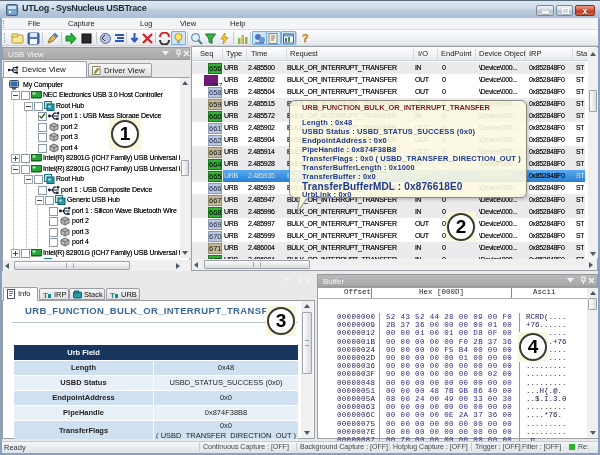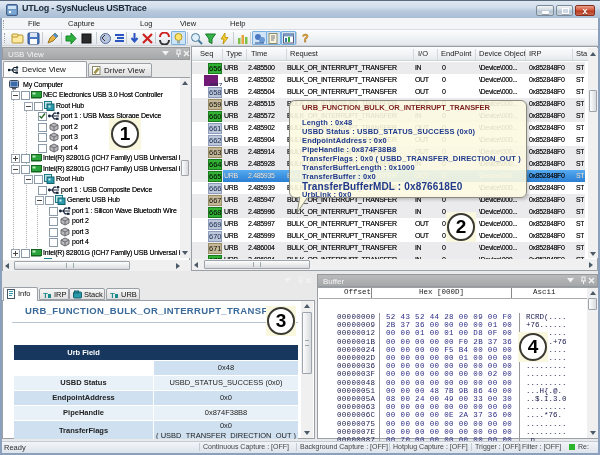--- a/index.html
+++ b/index.html
@@ -656,20 +656,21 @@
     <text x="0" y="8" font-size="8" font-weight="bold" fill="#1a8a8a">T</text>
     <rect x="5" y="4" width="3" height="4" fill="#1a8a8a"></rect>
   </svg>
 <div class="a" style="left:121px;top:290px;font-size:7.5px;color:#111;z-index:3;">URB</div>
 <div class="a" style="left:2px;top:300px;width:313px;height:139px;background:#fff;border:1px solid #9aa0a5;"></div>
 <div class="a" style="left:25px;top:305px;font-size:9.5px;font-weight:bold;color:#3a6a9a;letter-spacing:0.35px;">URB_FUNCTION_BULK_OR_INTERRUPT_TRANSF</div>
 <div class="a" style="left:12px;top:322px;width:286px;height:1px;background:#b8c4d0;"></div>
 <div class="a" style="left:14px;top:345px;width:284px;height:94px;background:#fff;overflow:hidden;">
 <div class="a" style="left:0;top:0;width:284px;height:15px;background:#17375e;"></div>
 <div class="a" style="left:0;top:0;width:139px;height:15px;font-size:7.5px;font-weight:bold;color:#fff;text-align:center;line-height:15px;">Urb Field</div>
+<div class="a" style="left:0;top:16px;width:139px;height:14px;background:#cfe0f0;font-size:7.5px;font-weight:bold;color:#222;text-align:center;line-height:14px;">Length</div>
 <div class="a" style="left:140px;top:16px;width:144px;height:14px;background:#cfe0f0;font-size:7.5px;color:#222;text-align:center;line-height:14px;">0x48</div>
 <div class="a" style="left:0;top:31px;width:139px;height:14px;background:#e9f1f8;font-size:7.5px;font-weight:bold;color:#222;text-align:center;line-height:14px;">USBD Status</div>
 <div class="a" style="left:140px;top:31px;width:144px;height:14px;background:#e9f1f8;font-size:7.5px;color:#222;text-align:center;line-height:14px;">USBD_STATUS_SUCCESS (0x0)</div>
 <div class="a" style="left:0;top:46px;width:139px;height:14px;background:#cfe0f0;font-size:7.5px;font-weight:bold;color:#222;text-align:center;line-height:14px;">EndpointAddress</div>
 <div class="a" style="left:140px;top:46px;width:144px;height:14px;background:#cfe0f0;font-size:7.5px;color:#222;text-align:center;line-height:14px;">0x0</div>
 <div class="a" style="left:0;top:61px;width:139px;height:14px;background:#e9f1f8;font-size:7.5px;font-weight:bold;color:#222;text-align:center;line-height:14px;">PipeHandle</div>
 <div class="a" style="left:140px;top:61px;width:144px;height:14px;background:#e9f1f8;font-size:7.5px;color:#222;text-align:center;line-height:14px;">0x874F38B8</div>
 <div class="a" style="left:0;top:76px;width:139px;height:20px;background:#cfe0f0;font-size:7.5px;font-weight:bold;color:#222;text-align:center;line-height:20px;">TransferFlags</div>
 <div class="a" style="left:140px;top:76px;width:144px;height:20px;background:#cfe0f0;font-size:7.5px;color:#222;text-align:center;line-height:10px;">0x0<br>( USBD_TRANSFER_DIRECTION_OUT )</div>
 </div>

